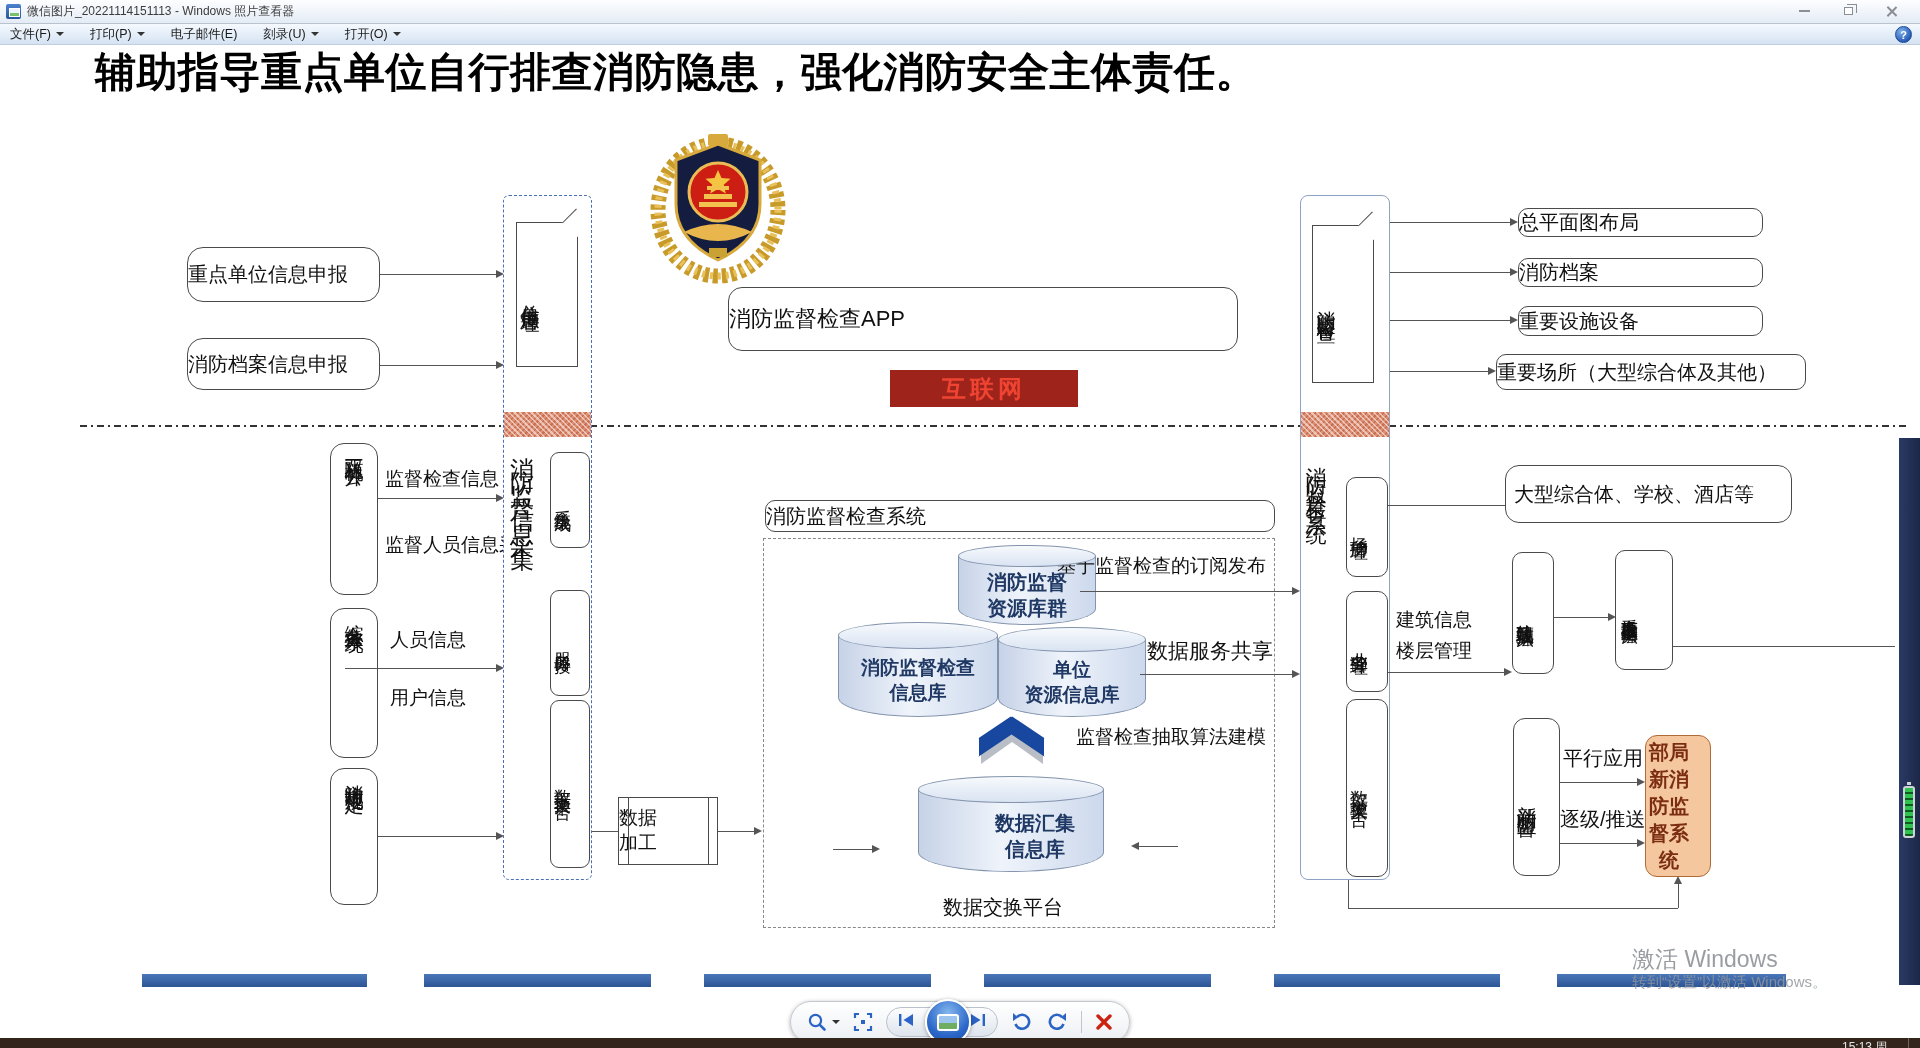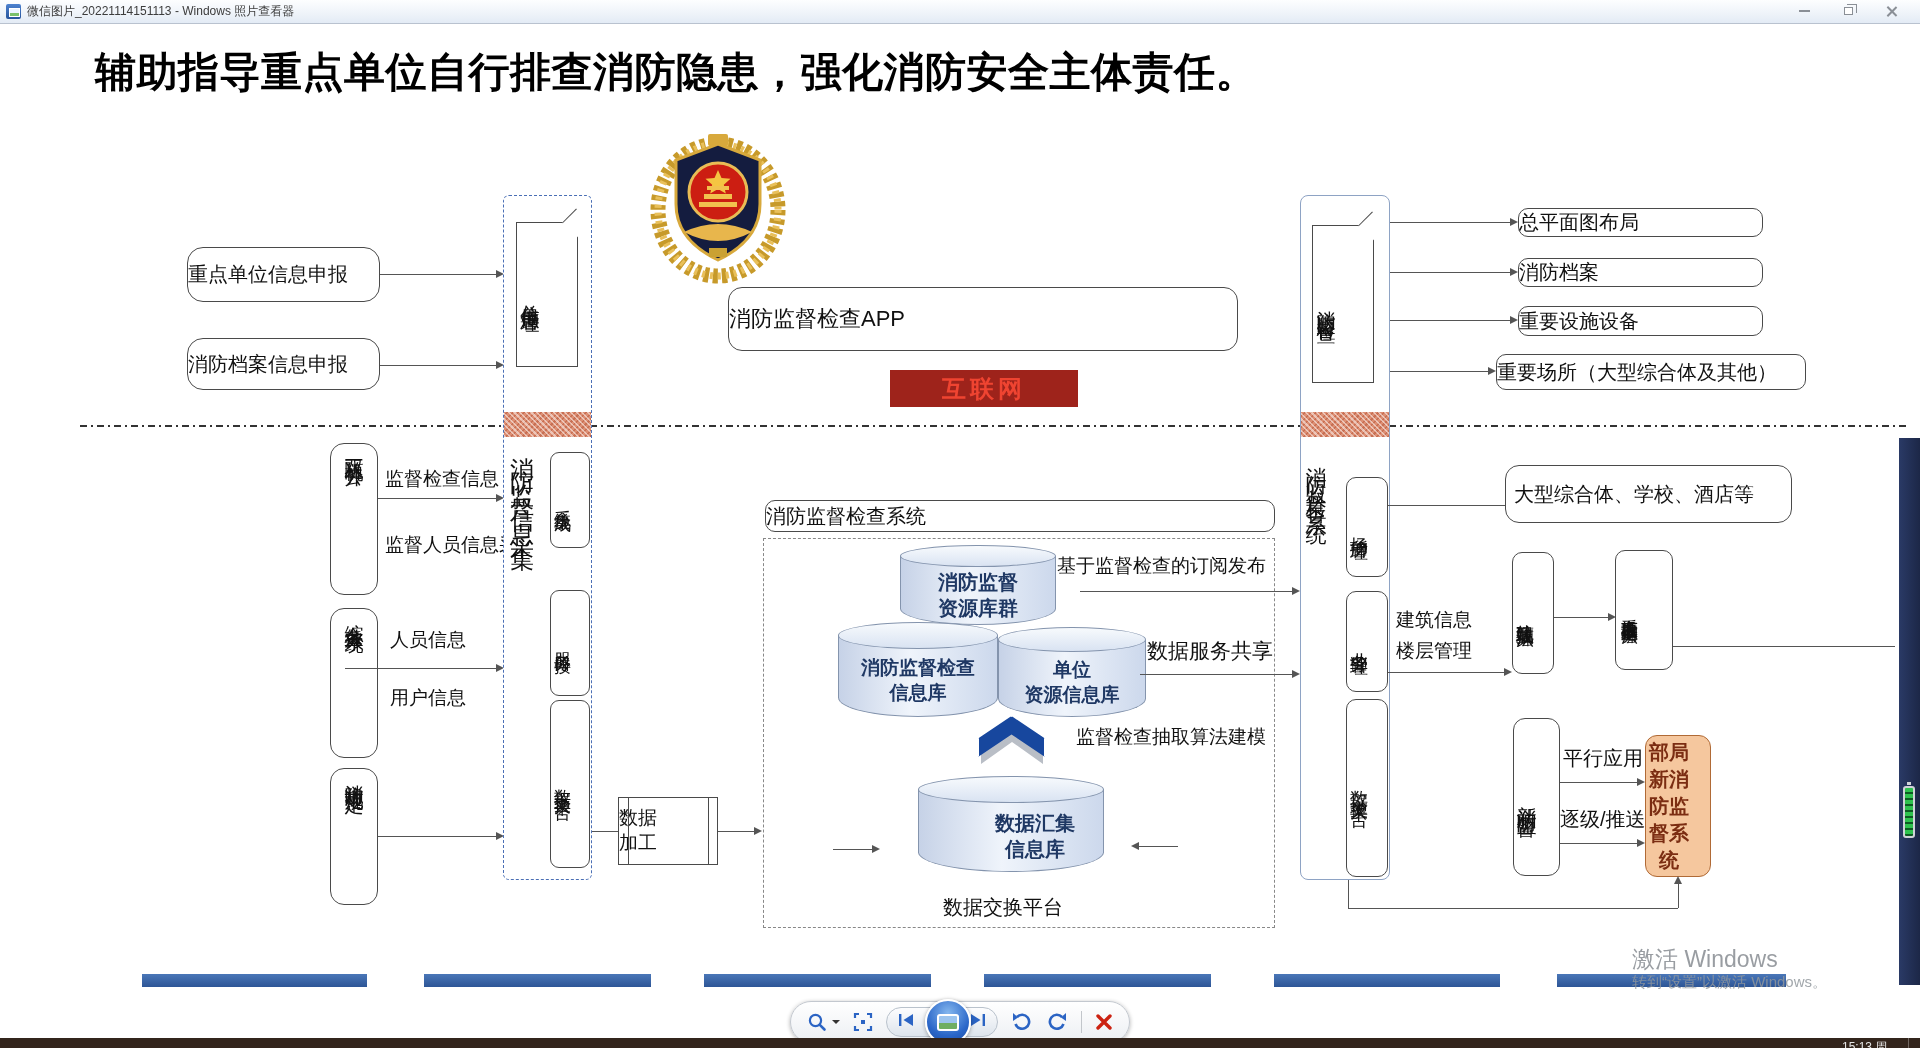--- a/index.html
+++ b/index.html
@@ -118,20 +118,42 @@
         </div>
       <div class="win-btn">
           <span class="glyph-restore"></span>
         </div>
       <div class="win-btn">
           <span class="glyph-close"></span>
         </div>
     </div>
   </div>
 
+  <div class="menubar">
+    <span class="menu-item">
+        <span>文件(F)</span>
+        <span class="caret"></span>
+      </span>
+    <span class="menu-item">
+        <span>打印(P)</span>
+        <span class="caret"></span>
+      </span>
+    <span class="menu-item">
+        <span>电子邮件(E)</span>
+      </span>
+    <span class="menu-item">
+        <span>刻录(U)</span>
+        <span class="caret"></span>
+      </span>
+    <span class="menu-item">
+        <span>打开(O)</span>
+        <span class="caret"></span>
+      </span>
+    <span class="help-btn">?</span>
+  </div>
 
   <div class="abs" style="left:0;top:45px;width:1920px;height:993px;background:#fff;">
 
     <div class="lbl" style="left:95px;top:0px;font-size:41px;font-weight:900;color:#000;letter-spacing:0.5px;">辅助指导重点单位自行排查消防隐患，强化消防安全主体责任。</div>
 
     <svg class="abs" style="left:648px;top:77px;" width="140" height="165" viewBox="0 0 140 165">
       <ellipse cx="70" cy="88" rx="60" ry="66" fill="none" stroke="#c79a2a" stroke-width="15" stroke-dasharray="5 4"></ellipse>
       <ellipse cx="70" cy="88" rx="60" ry="66" fill="none" stroke="#e9c05a" stroke-width="7" stroke-dasharray="3 5"></ellipse>
       <rect x="60" y="12" width="20" height="12" rx="2" fill="#d8a93c"></rect>
       <path d="M70 22 L112 38 V82 Q112 118 70 138 Q28 118 28 82 V38 Z" fill="#141c3f" stroke="#d8a93c" stroke-width="3"></path>
@@ -204,21 +226,21 @@
       </div>
     <div class="abs" style="left:890px;top:325px;width:188px;height:37px;background:#9e231b;display:flex;align-items:center;justify-content:center;">
       <span style="color:#ef4431;font-size:24px;font-weight:bold;letter-spacing:4px;">互联网</span>
       </div>
 
     <div class="box" style="left:765px;top:455px;width:510px;height:32px;border-radius:10px;font-size:20px;">
       <span>消防监督检查系统</span>
       </div>
     <div class="abs" style="left:763px;top:493px;width:512px;height:390px;border:1.2px dashed #888;"></div>
 
-    <div class="cyl" style="left:900px;top:500px;width:156px;height:80px;">
+    <div class="cyl" style="left:958px;top:500px;width:138px;height:80px;">
       <div class="cyl-body"></div>
         <div class="cyl-top"></div>
       <div class="cyl-text" style="font-size:20px;">
           <span>消防监督</span>
           <span>资源库群</span>
         </div>
       </div>
     <div class="cyl" style="left:838px;top:577px;width:160px;height:95px;">
       <div class="cyl-body"></div>
         <div class="cyl-top"></div>

